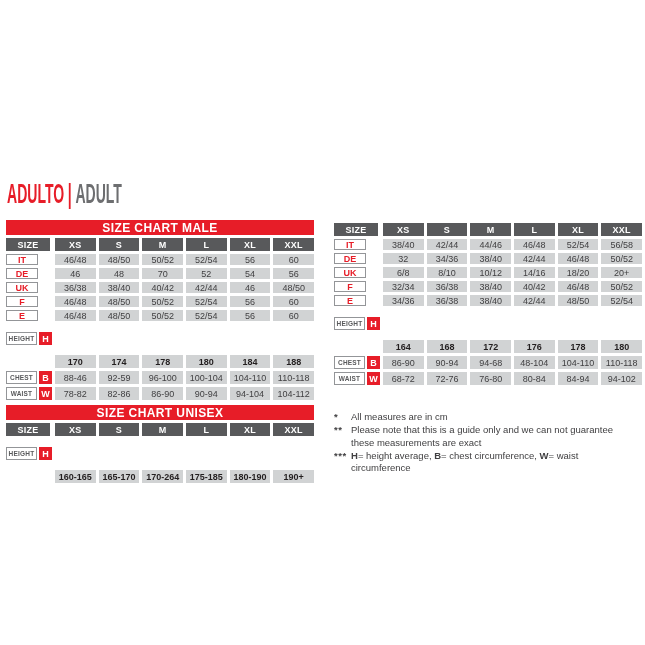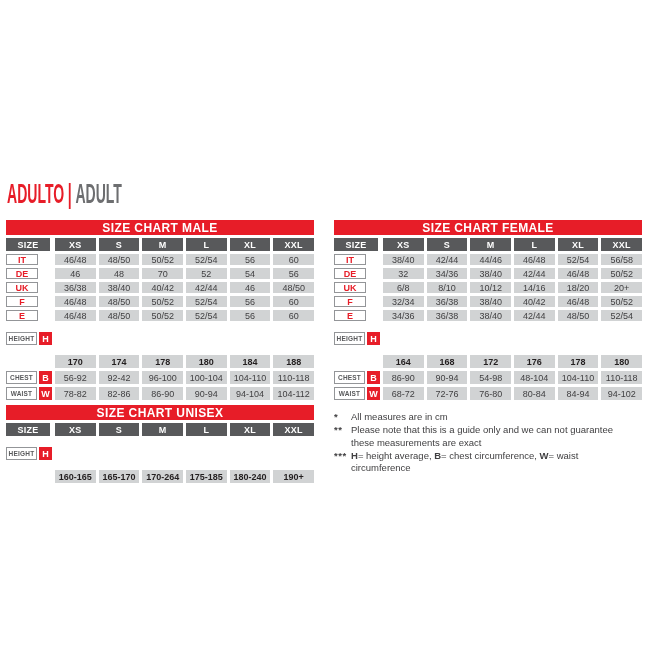--- a/index.html
+++ b/index.html
@@ -184,40 +184,39 @@
       <div class="cell data tall bold">170</div>
       <div class="cell data tall bold">174</div>
       <div class="cell data tall bold">178</div>
       <div class="cell data tall bold">180</div>
       <div class="cell data tall bold">184</div>
       <div class="cell data tall bold">188</div>
       <div class="mwrap">
         <div class="mlabel">CHEST</div>
         <div class="chip">B</div>
       </div>
-      <div class="cell data tall">56-92</div>
-      <div class="cell data tall">92-42</div>
+      <div class="cell data tall">88-46</div>
+      <div class="cell data tall">92-59</div>
       <div class="cell data tall">96-100</div>
       <div class="cell data tall">100-104</div>
       <div class="cell data tall">104-110</div>
       <div class="cell data tall">110-118</div>
       <div class="mwrap">
         <div class="mlabel">WAIST</div>
         <div class="chip">W</div>
       </div>
       <div class="cell data tall">78-82</div>
       <div class="cell data tall">82-86</div>
       <div class="cell data tall">86-90</div>
       <div class="cell data tall">90-94</div>
       <div class="cell data tall">94-104</div>
       <div class="cell data tall">104-112</div>
     </div>
   </div>
 <div class="size-table female" id="table-female">
-    <div class="banner">SIZE CHART FEMALE</div>
     <div class="sizegrid">
       <div class="cell head first-narrow">SIZE</div>
       <div class="cell head">XS</div>
       <div class="cell head">S</div>
       <div class="cell head">M</div>
       <div class="cell head">L</div>
       <div class="cell head">XL</div>
       <div class="cell head">XXL</div>
       <div class="cell rowlabel">IT</div>
       <div class="cell data">38/40</div>
@@ -265,21 +264,21 @@
       <div class="cell data tall bold">172</div>
       <div class="cell data tall bold">176</div>
       <div class="cell data tall bold">178</div>
       <div class="cell data tall bold">180</div>
       <div class="mwrap">
         <div class="mlabel">CHEST</div>
         <div class="chip">B</div>
       </div>
       <div class="cell data tall">86-90</div>
       <div class="cell data tall">90-94</div>
-      <div class="cell data tall">54-98</div>
+      <div class="cell data tall">94-68</div>
       <div class="cell data tall">48-104</div>
       <div class="cell data tall">104-110</div>
       <div class="cell data tall">110-118</div>
       <div class="mwrap">
         <div class="mlabel">WAIST</div>
         <div class="chip">W</div>
       </div>
       <div class="cell data tall">68-72</div>
       <div class="cell data tall">72-76</div>
       <div class="cell data tall">76-80</div>
@@ -301,21 +300,21 @@
     </div>
     <div class="sizegrid measure">
       <div class="mwrap">
         <div class="mlabel">HEIGHT</div>
         <div class="chip">H</div>
       </div>
       <div class="cell data tall bold">160-165</div>
       <div class="cell data tall bold">165-170</div>
       <div class="cell data tall bold">170-264</div>
       <div class="cell data tall bold">175-185</div>
-      <div class="cell data tall bold">180-240</div>
+      <div class="cell data tall bold">180-190</div>
       <div class="cell data tall bold">190+</div>
     </div>
   </div>
 <div class="notes" id="notes">
     <div class="note">
       <div class="marker">*</div>
       <div class="text"><span class="seg">All measures are in cm</span></div>
     </div>
     <div class="note">
       <div class="marker">**</div>

